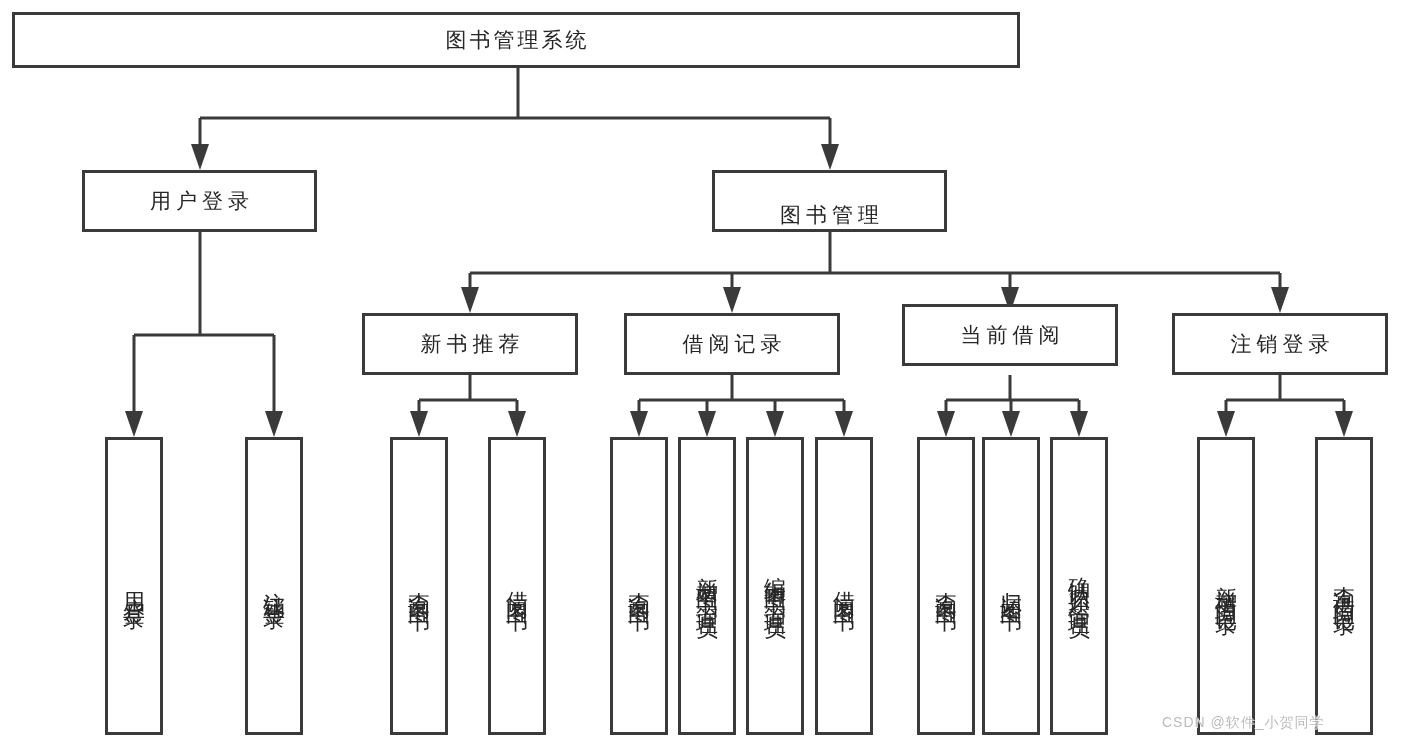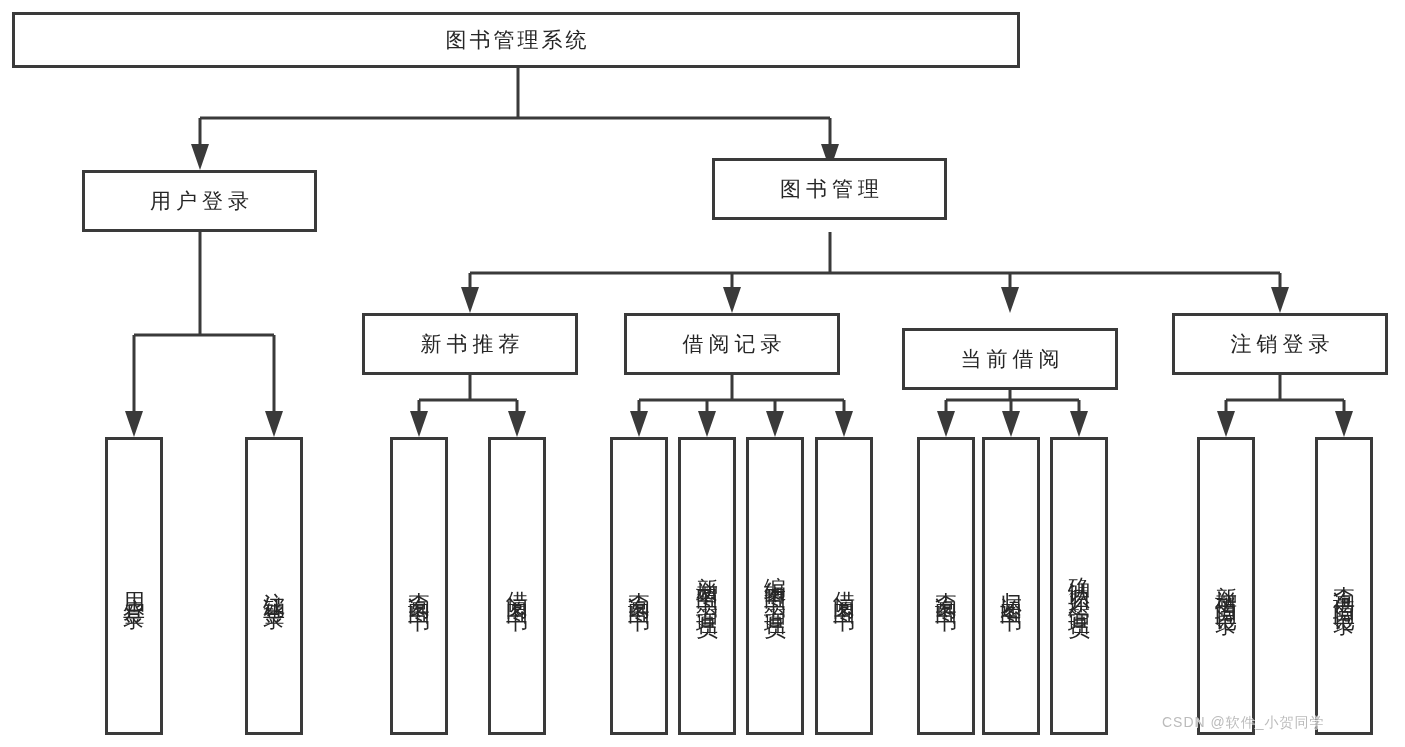--- a/index.html
+++ b/index.html
@@ -109,31 +109,31 @@
     </g>
   </svg>
 
   <div class="node" style="left:12px; top:12px; width:1008px; height:56px;">
     <span class="root-label">图书管理系统</span>
   </div>
 
   <div class="node" style="left:82px; top:170px; width:235px; height:62px;">
     <span class="h-label">用户登录</span>
   </div>
-  <div class="node" style="left:712px; top:158px; width:235px; height:62px;">
+  <div class="node" style="left:712px; top:170px; width:235px; height:62px;align-items:flex-end;">
     <span class="h-label">图书管理</span>
   </div>
 
   <div class="node" style="left:362px; top:313px; width:216px; height:62px;">
     <span class="h-label">新书推荐</span>
   </div>
   <div class="node" style="left:624px; top:313px; width:216px; height:62px;">
     <span class="h-label">借阅记录</span>
   </div>
-  <div class="node" style="left:902px; top:328px; width:216px; height:62px;">
+  <div class="node" style="left:902px; top:304px; width:216px; height:62px;">
     <span class="h-label">当前借阅</span>
   </div>
   <div class="node" style="left:1172px; top:313px; width:216px; height:62px;">
     <span class="h-label">注销登录</span>
   </div>
 
   <div class="node" style="left:105px; top:437px; width:58px; height:298px;">
     <span class="v-label">用户登录</span>
   </div>
   <div class="node" style="left:245px; top:437px; width:58px; height:298px;">

